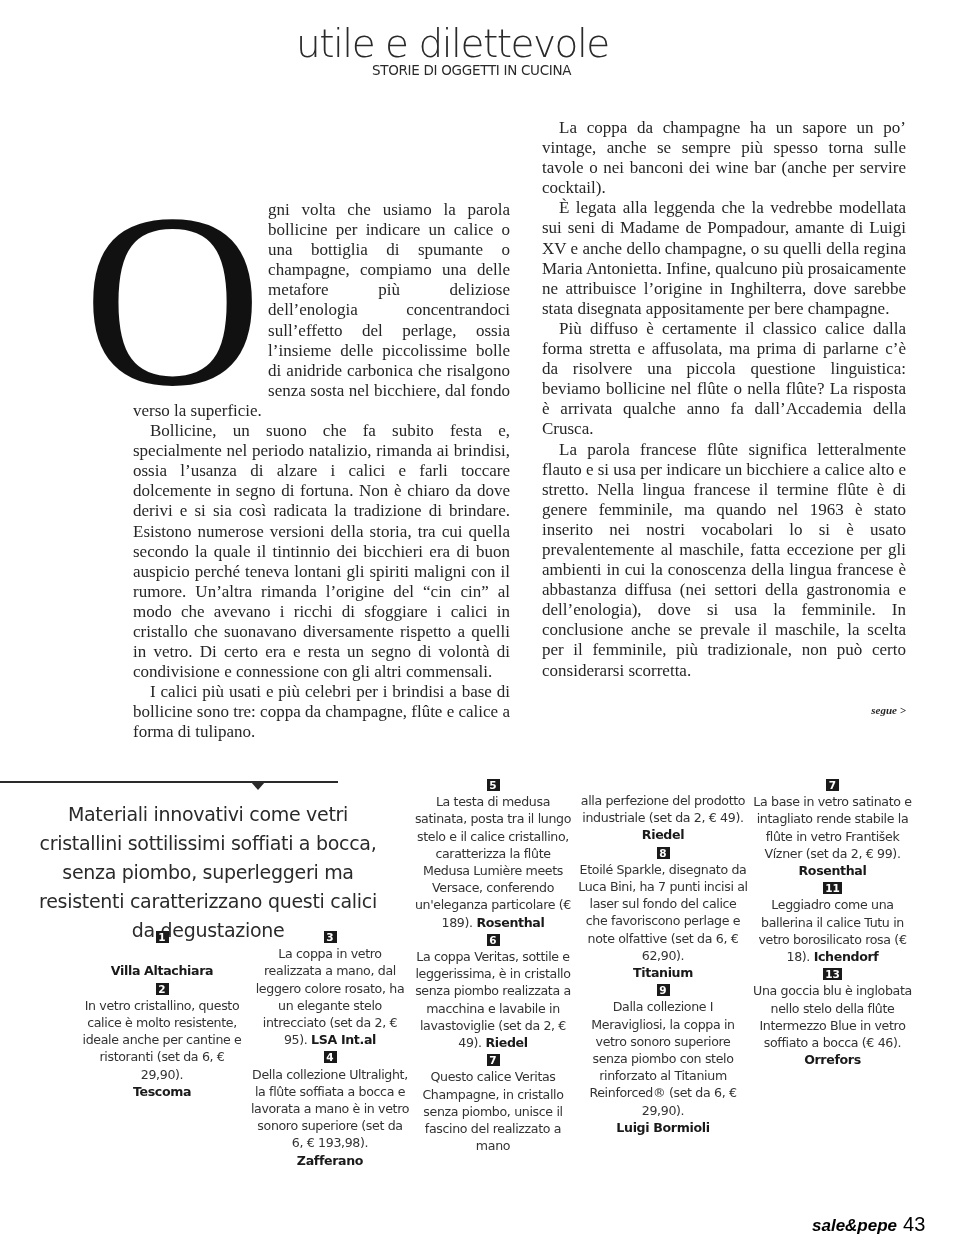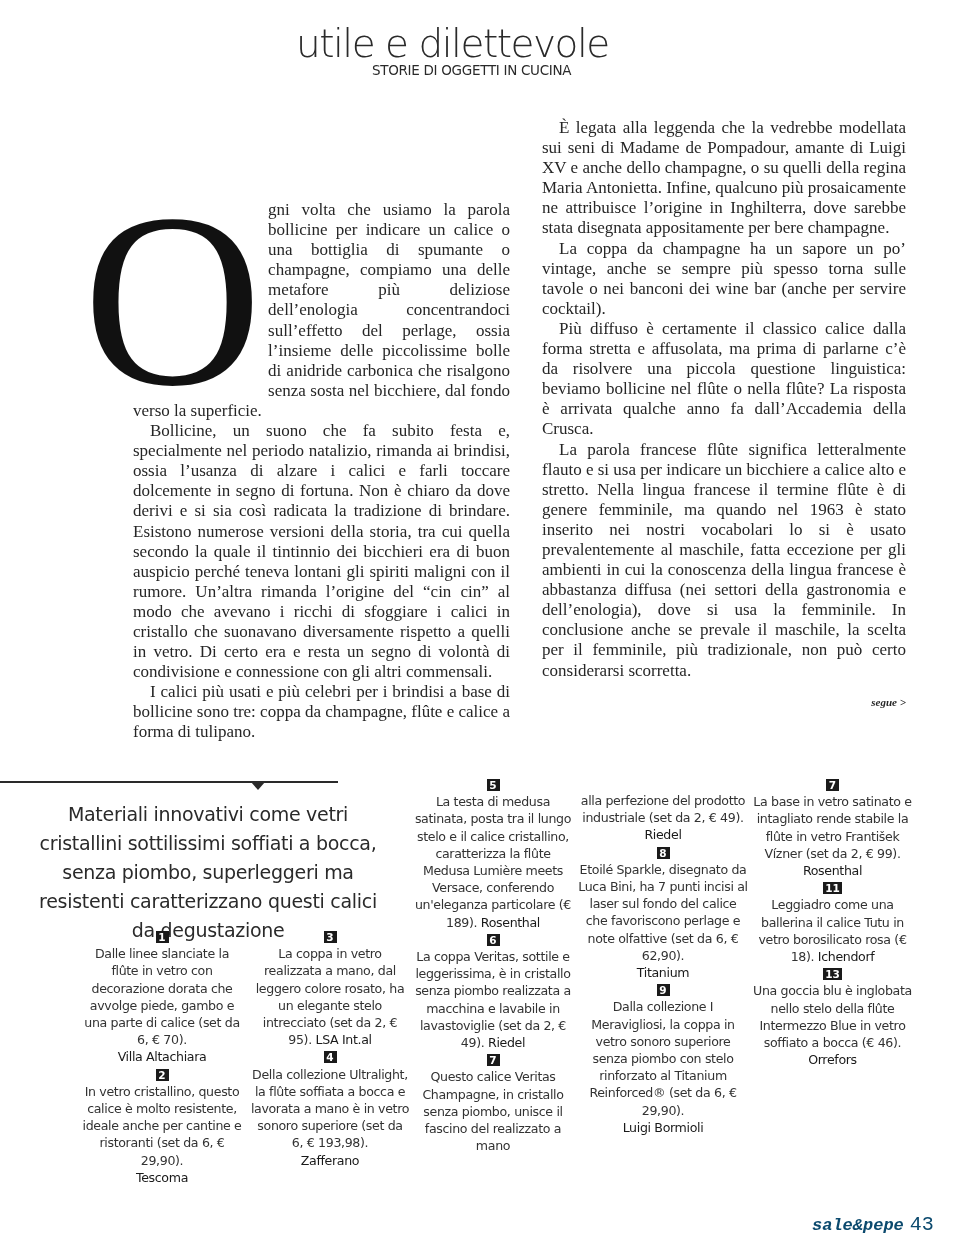--- a/index.html
+++ b/index.html
@@ -10,73 +10,73 @@
   .header .subtitle { position:absolute; left:76px; top:40px; font-family:"DejaVu Sans", sans-serif; font-size:13.5px; color:#2a2a2a; letter-spacing:-0.3px; white-space:nowrap; }
 
   .col { position:absolute; font-family:"Liberation Serif", serif; font-size:17px; line-height:20.1px; color:#262626; text-align:justify; }
   .col p { margin:0; text-indent:17px; }
   .col p.noindent { text-indent:0; }
   .col-left { left:133px; top:200px; width:377px; }
   .col-right { left:542px; top:118px; width:364px; }
 
   .dropcap { float:left; font-family:"Liberation Serif", serif; font-size:248px; line-height:170px; height:172px; margin:4px 6px 0 -50px; padding-top:12px; color:#111; font-weight:400; }
 
-  .segue { font-style:italic; font-weight:bold; font-size:11px; float:right; margin-top:11px; }
+  .segue { font-style:italic; font-weight:bold; font-size:11px; float:right; margin-top:19px; }
 
   .rule { position:absolute; left:0; top:781px; width:338px; height:2px; background:#2a2a2a; }
   .rule-arrow { position:absolute; left:251px; top:782px; width:0; height:0; border-left:7px solid transparent; border-right:7px solid transparent; border-top:8px solid #2a2a2a; }
 
   .intro { position:absolute; left:38px; top:800px; width:340px; text-align:center; font-family:"DejaVu Sans", sans-serif; font-size:19px; line-height:29px; color:#2a2a2a; letter-spacing:-0.3px; }
 
   .cap-col { position:absolute; text-align:center; font-family:"DejaVu Sans", sans-serif; font-size:12.6px; line-height:17.2px; color:#333; letter-spacing:-0.35px; }
   .cap-col .num { display:inline-block; background:#1a1a1a; color:#fff; font-weight:bold; font-size:10.5px; line-height:12px; padding:0 2px; min-width:9px; margin:2px 0 1px; letter-spacing:0; }
-  .cap-col .brand { font-weight:normal; color:#1a1a1a; }
+  .cap-col .brand { font-weight:bold; color:#1a1a1a; }
   .cap-item { margin:0; }
   .c1 { left:82px; top:928px; width:160px; }
   .c2 { left:250px; top:928px; width:160px; }
   .c3 { left:412px; top:776px; width:162px; }
   .c4 { left:578px; top:792px; width:170px; }
   .c5 { left:750px; top:776px; width:165px; }
 
-  .footer { position:absolute; left:812px; top:1213px; font-family:Liberation Mono, monospace; color:#0c4a6e; white-space:nowrap; }
+  .footer { position:absolute; left:812px; top:1213px; font-family:Liberation Sans, sans-serif; color:#000000; white-space:nowrap; }
   .footer .mag { font-style:italic; font-weight:bold; font-size:17px; }
   .footer .page { font-size:20px; margin-left:6px; }
 </style>
 </head>
 <body>
 
 <div class="header">
   <div class="title">utile e dilettevole</div>
   <div class="subtitle">STORIE DI OGGETTI IN CUCINA</div>
 </div>
 
 <div class="col col-left">
   <span class="dropcap">O</span>
   <p class="noindent">gni volta che usiamo la parola bollicine per indicare un calice o una bottiglia di spumante o champagne, compiamo una delle metafore più deliziose dell’enologia concentrandoci sull’effetto del perlage, ossia l’insieme delle piccolissime bolle di anidride carbonica che risalgono senza sosta nel bicchiere, dal fondo verso la superficie.</p>
   <p>Bollicine, un suono che fa subito festa e, specialmente nel periodo natalizio, rimanda ai brindisi, ossia l’usanza di alzare i calici e farli toccare dolcemente in segno di fortuna. Non è chiaro da dove derivi e si sia così radicata la tradizione di brindare. Esistono numerose versioni della storia, tra cui quella secondo la quale il tintinnio dei bicchieri era di buon auspicio perché teneva lontani gli spiriti maligni con il rumore. Un’altra rimanda l’origine del “cin cin” al modo che avevano i ricchi di sfoggiare i calici in cristallo che suonavano diversamente rispetto a quelli in vetro. Di certo era e resta un segno di volontà di condivisione e connessione con gli altri commensali.</p>
   <p>I calici più usati e più celebri per i brindisi a base di bollicine sono tre: coppa da champagne, flûte e calice a forma di tulipano.</p>
 </div>
 
 <div class="col col-right">
+  <p>La coppa da champagne ha un sapore un po’ vintage, anche se sempre più spesso torna sulle tavole o nei banconi dei wine bar (anche per servire cocktail).</p>
   <p>È legata alla leggenda che la vedrebbe modellata sui seni di Madame de Pompadour, amante di Luigi XV e anche dello champagne, o su quelli della regina Maria Antonietta. Infine, qualcuno più prosaicamente ne attribuisce l’origine in Inghilterra, dove sarebbe stata disegnata appositamente per bere champagne.</p>
-  <p>La coppa da champagne ha un sapore un po’ vintage, anche se sempre più spesso torna sulle tavole o nei banconi dei wine bar (anche per servire cocktail).</p>
   <p>Più diffuso è certamente il classico calice dalla forma stretta e affusolata, ma prima di parlarne c’è da risolvere una piccola questione linguistica: beviamo bollicine nel flûte o nella flûte? La risposta è arrivata qualche anno fa dall’Accademia della Crusca.</p>
   <p>La parola francese flûte significa letteralmente flauto e si usa per indicare un bicchiere a calice alto e stretto. Nella lingua francese il termine flûte è di genere femminile, ma quando nel 1963 è stato inserito nei nostri vocabolari lo si è usato prevalentemente al maschile, fatta eccezione per gli ambienti in cui la conoscenza della lingua francese è abbastanza diffusa (nei settori della gastronomia e dell’enologia), dove si usa la femminile. In conclusione anche se prevale il maschile, la scelta per il femminile, più tradizionale, non può certo considerarsi scorretta.</p>
   <span class="segue">segue &gt;</span>
 </div>
 
 <div class="rule"></div>
 <div class="rule-arrow"></div>
 
 <div class="intro">Materiali innovativi come vetri cristallini sottilissimi soffiati a bocca, senza piombo, superleggeri ma resistenti caratterizzano questi calici da degustazione</div>
 
 <div class="cap-col c1">
   <div class="cap-item">
     <span class="num">1</span><br>
-    <span>Dalle linee slanciate la flûte in vetro con decorazione dorata che avvolge piede, gambo e una parte di calice (set da 6, € 70).</span><br>
+    <br>
     <span class="brand">Villa Altachiara</span>
   </div>
   <div class="cap-item">
     <span class="num">2</span><br>
     <span>In vetro cristallino, questo calice è molto resistente, ideale anche per cantine e ristoranti (set da 6, € 29,90).</span><br>
     <span class="brand">Tescoma</span>
   </div>
 </div>
 
 <div class="cap-col c2">

